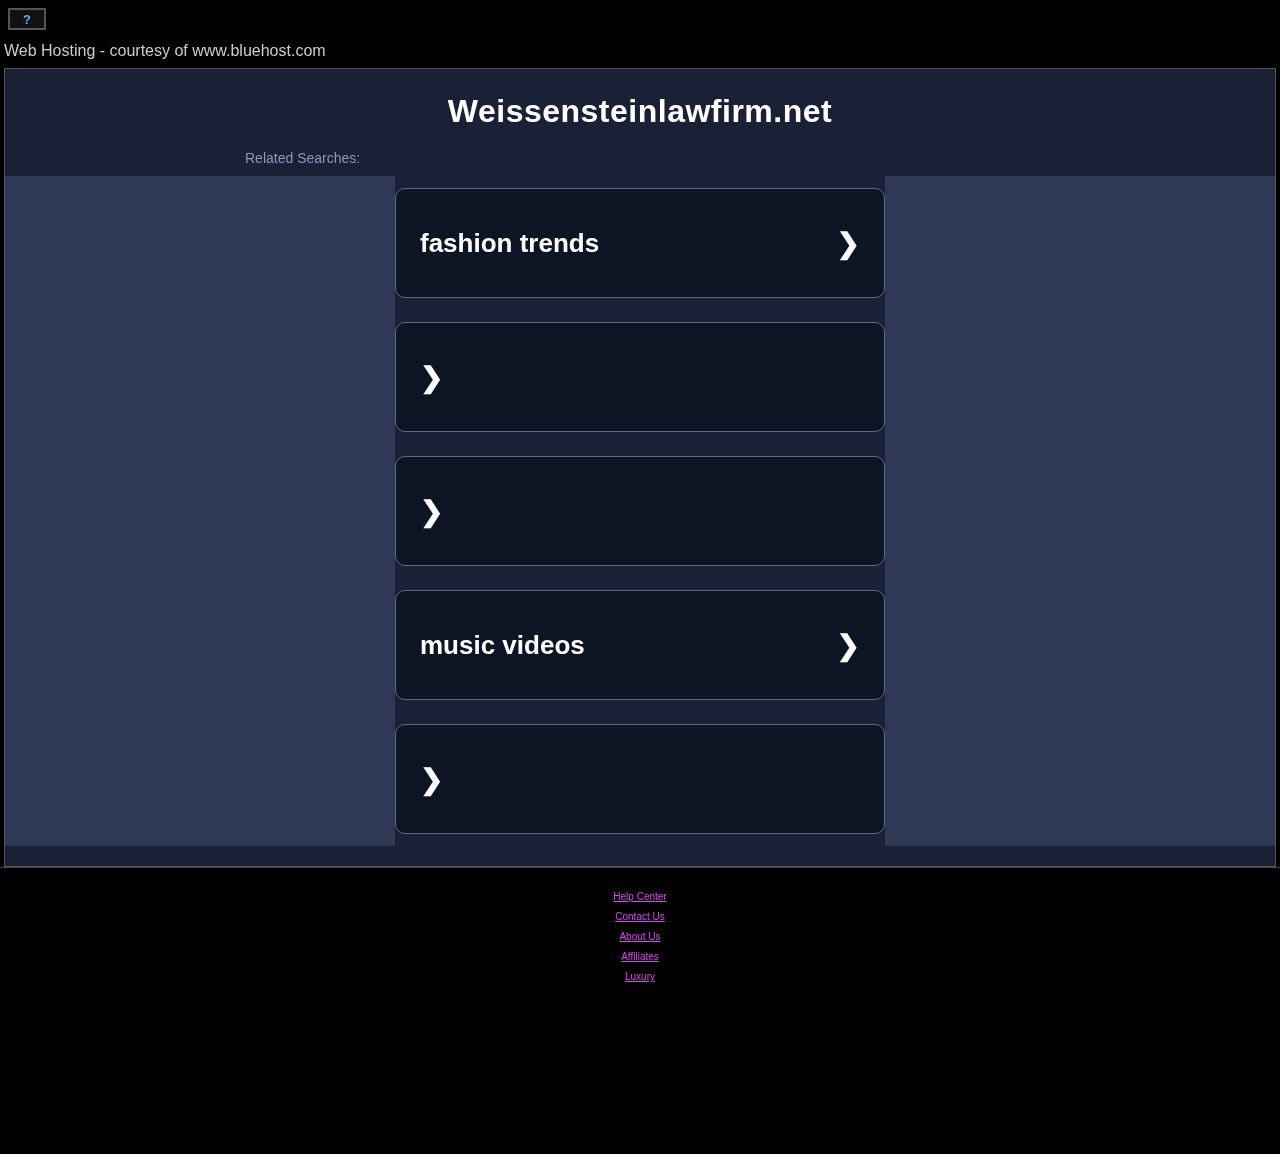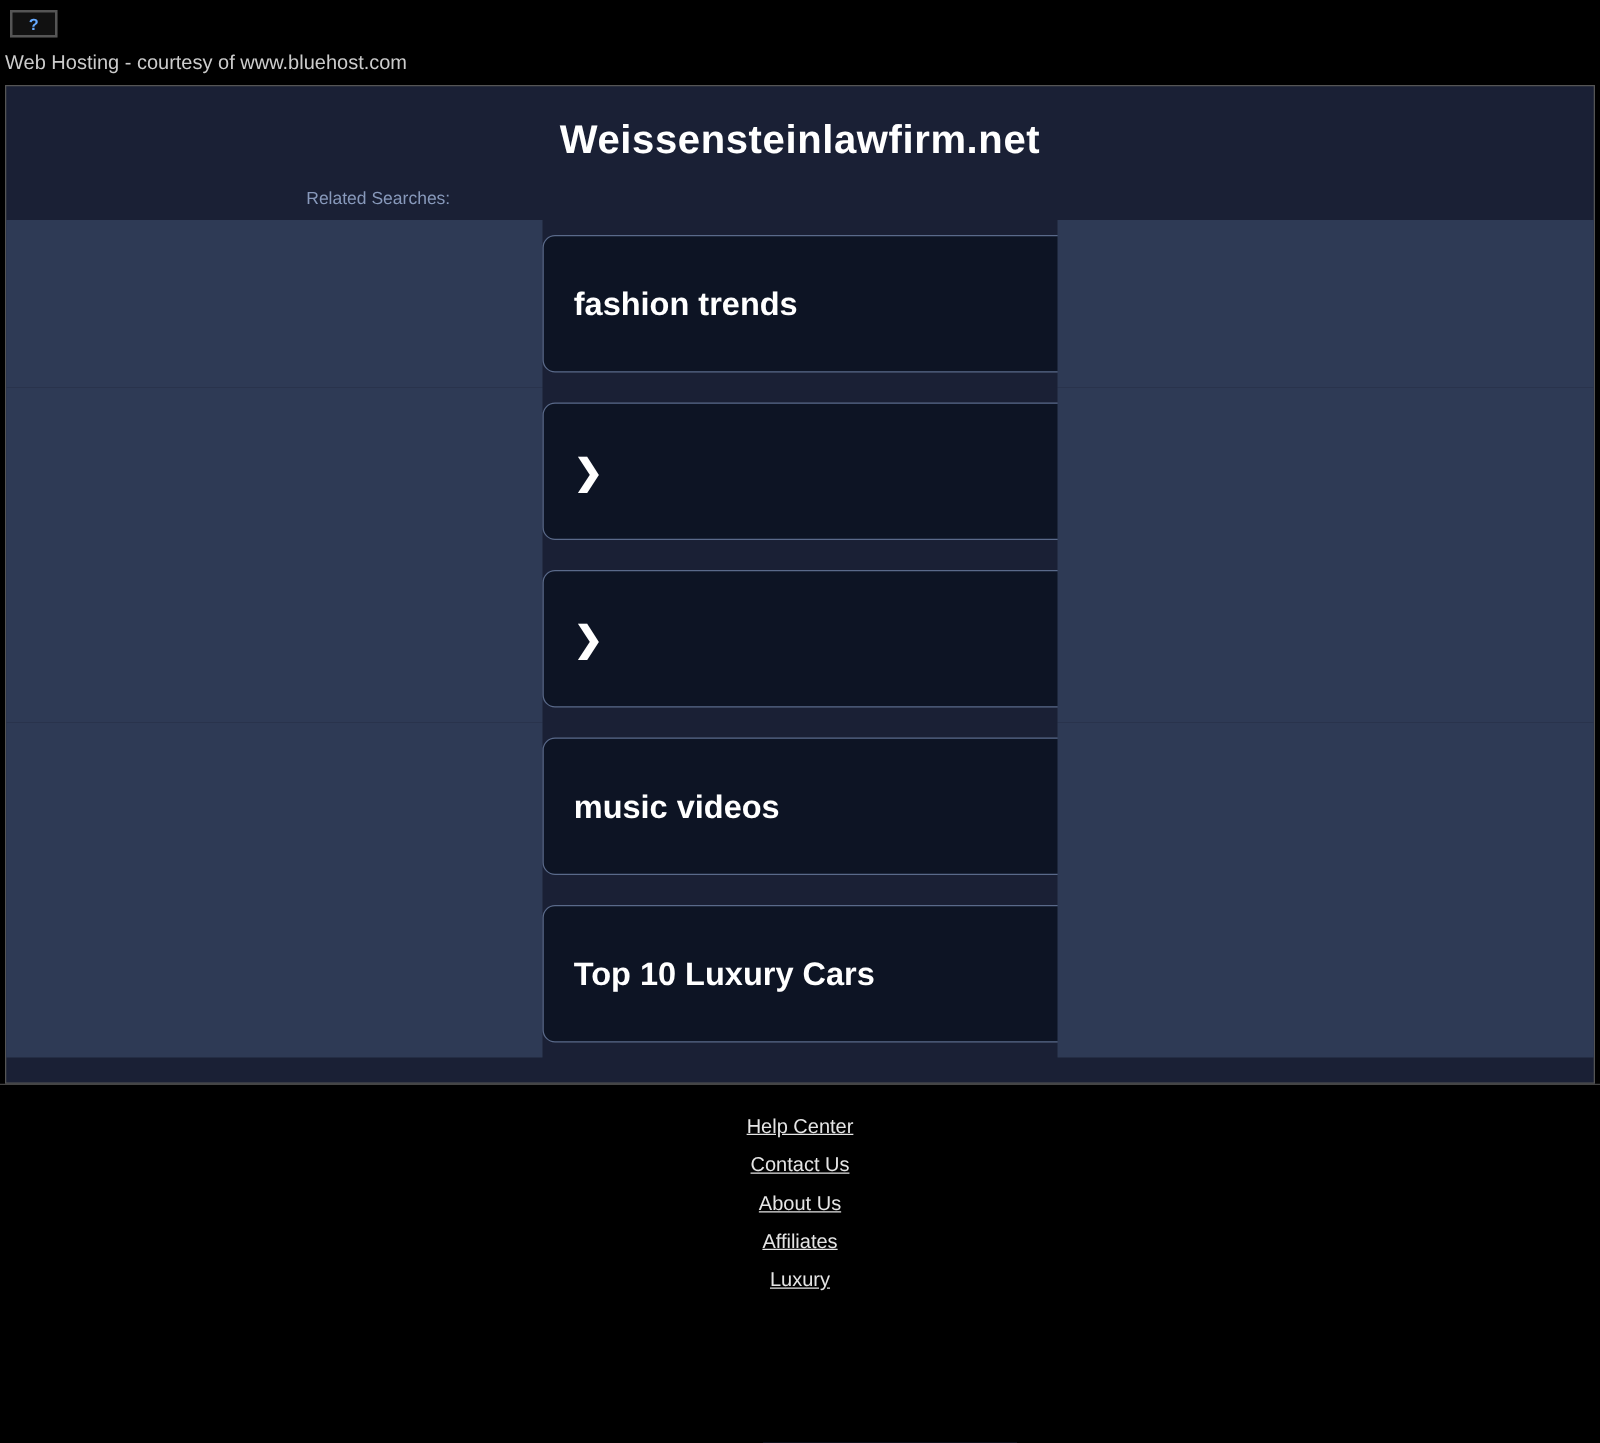--- a/index.html
+++ b/index.html
@@ -90,23 +90,23 @@
     }
 
     .footer-links {
       display: flex;
       flex-direction: column;
       align-items: center;
       gap: 2px;
     }
 
     .footer-links a {
-      color: #e5e5e5;
+      color: #d946ef;
       text-decoration: underline;
-      font-size: 16px;
+      font-size: 10px;
       line-height: 1.8;
       text-align: right;
     }
 
     .rows-section {
       display: flex;
       flex-direction: column;
     }
 
     .search-row-full {
@@ -114,21 +114,21 @@
       width: 100%;
       align-items: stretch;
     }
 
     .side-bg {
       flex: 1;
       background: #2e3a55;
     }
 
     .item-cell {
-      width: 412px;
+      width: 490px;
       padding: 6px 0;
       flex-shrink: 0;
     }
   </style>
 </head>
 <body>
 
 <div class="top-bar">
   <div class="question-box">
     <span>?</span>
@@ -185,21 +185,20 @@
           <span class="search-item-chevron">❯</span>
         </a>
       </div>
       <div class="side-bg"></div>
     </div>
 
     <div class="search-row-full">
       <div class="side-bg"></div>
       <div class="item-cell">
         <a class="search-item" href="#">
-          <span class="search-item-label">Top 10 Luxury Cars</span>
           <span class="search-item-chevron">❯</span>
         </a>
       </div>
       <div class="side-bg"></div>
     </div>
   </div>
 </div>
 
 <footer>
   <div class="footer-links">

